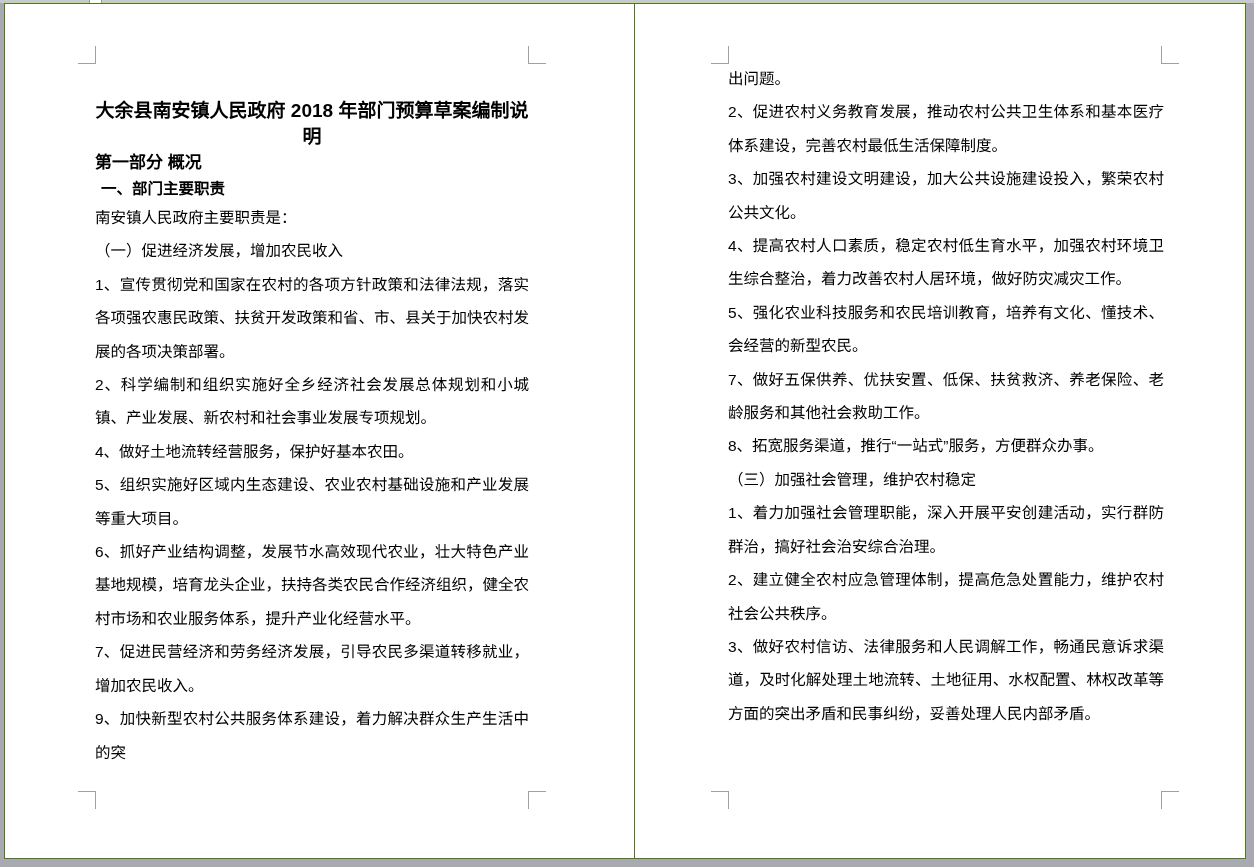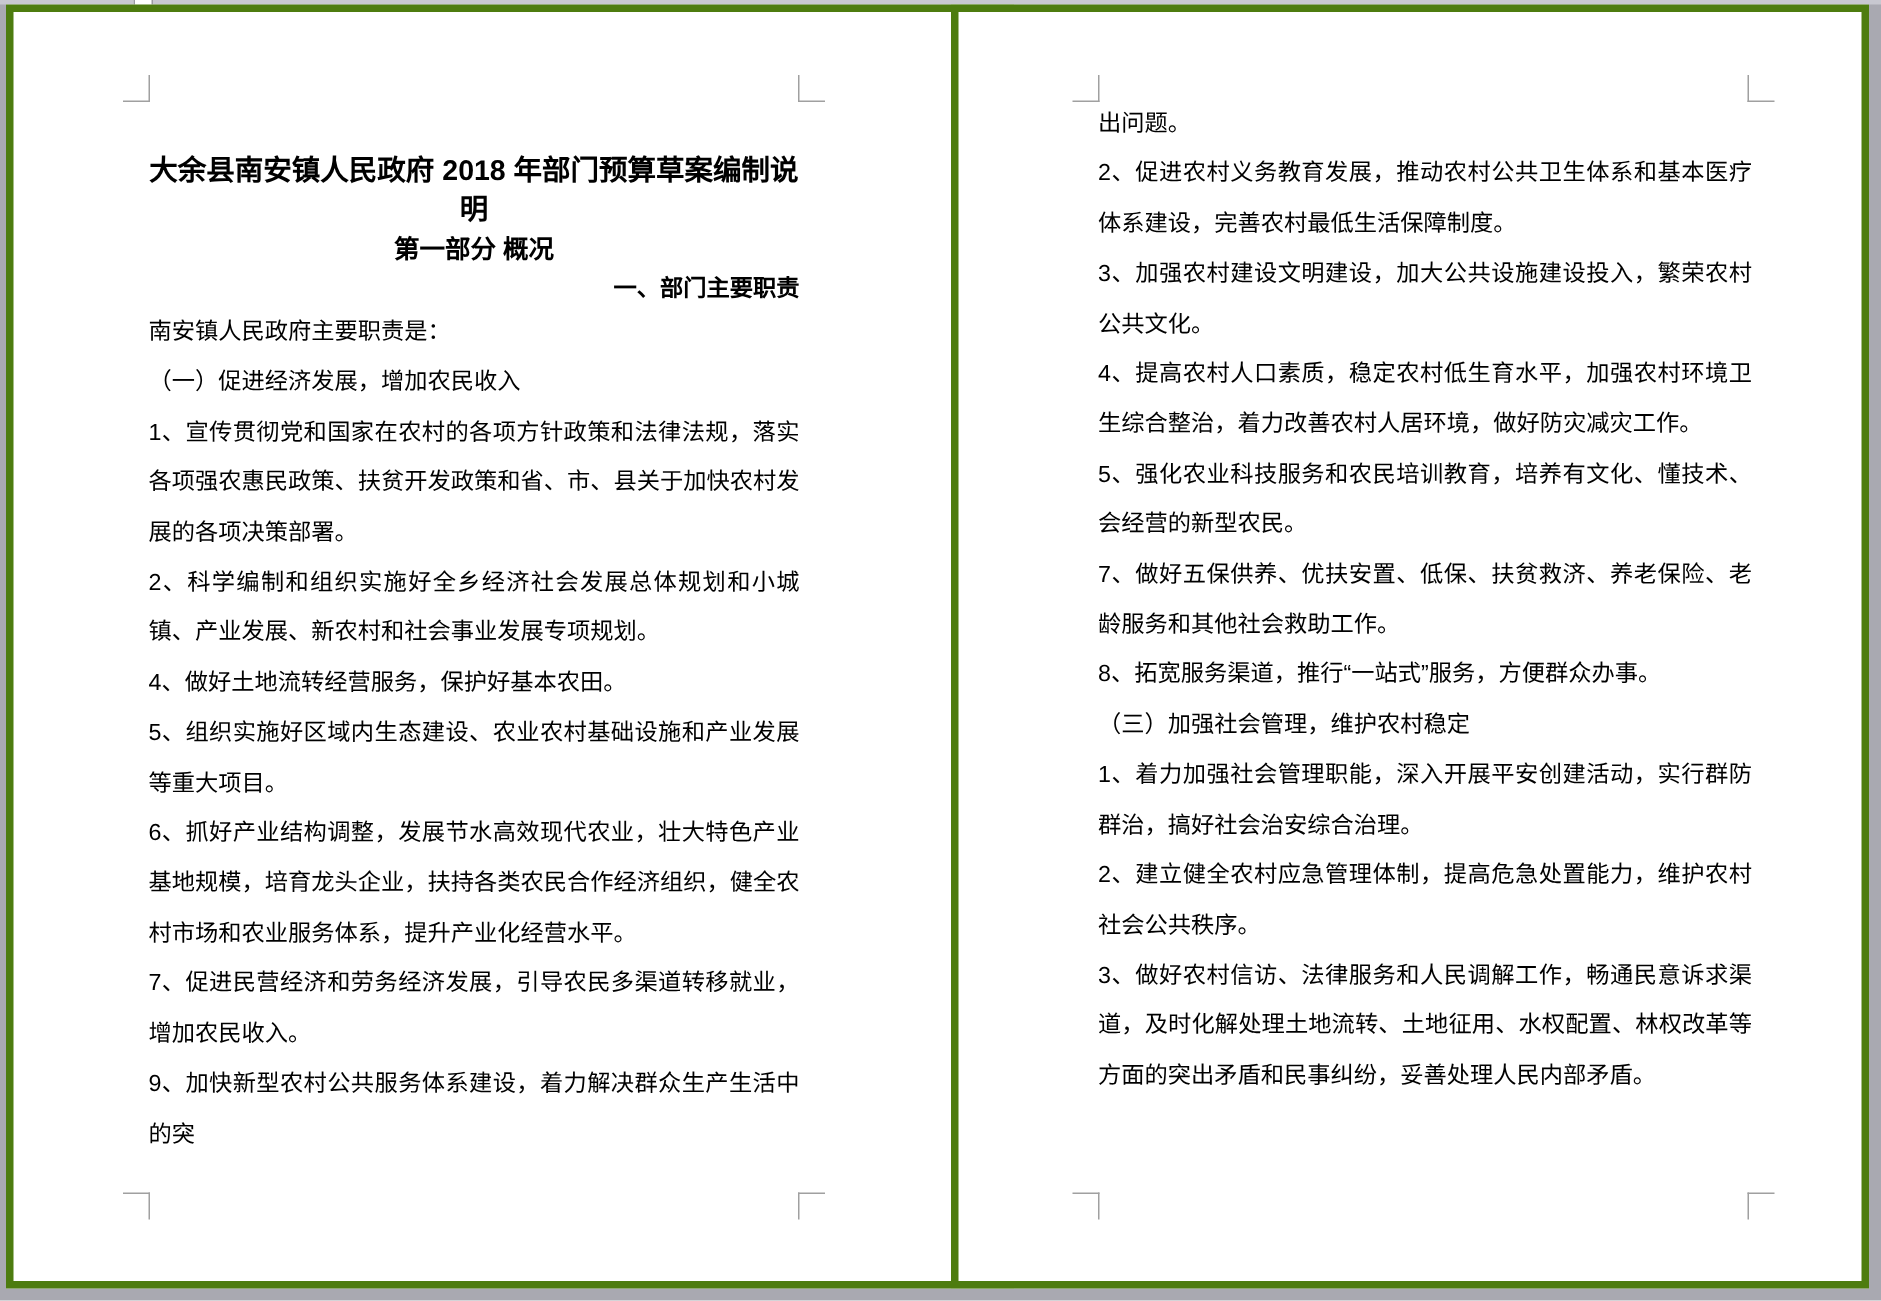--- a/index.html
+++ b/index.html
@@ -28,21 +28,21 @@
     background: #ffffff;
     border-left: 1px solid #9a9aa2;
     border-right: 1px solid #9a9aa2;
     box-sizing: border-box;
   }
   .page {
     position: absolute;
     top: 3px;
     height: 856px;
     background: #ffffff;
-    border: 5px solid #4d7c0f;
+    border: 1px solid #4d7c0f;
     box-sizing: border-box;
   }
   #page-1 { left: 4px;   width: 672px; }
   #page-2 { left: 634px; width: 612px; }
 
   .content {
     position: absolute;
     text-align: justify;
   }
   #page-1 .content { left: 90px; top: 94px; width: 434px; }
@@ -52,28 +52,28 @@
   p.doc-title {
     font-size: 19px;
     font-weight: bold;
     line-height: 26px;
     text-align: center;
   }
   p.heading-1 {
     font-size: 17px;
     font-weight: bold;
     line-height: 26px;
-    text-align: center;
+    text-align: left;
   }
   p.heading-2 {
     font-size: 15.5px;
     font-weight: bold;
     line-height: 25px;
     text-indent: 6px;
-    text-align: right;
+    text-align: left;
   }
   p.body-para {
     font-size: 15.5px;
     line-height: 33.4px;
     text-align: justify;
   }
 
   
   .crop {
     position: absolute;

